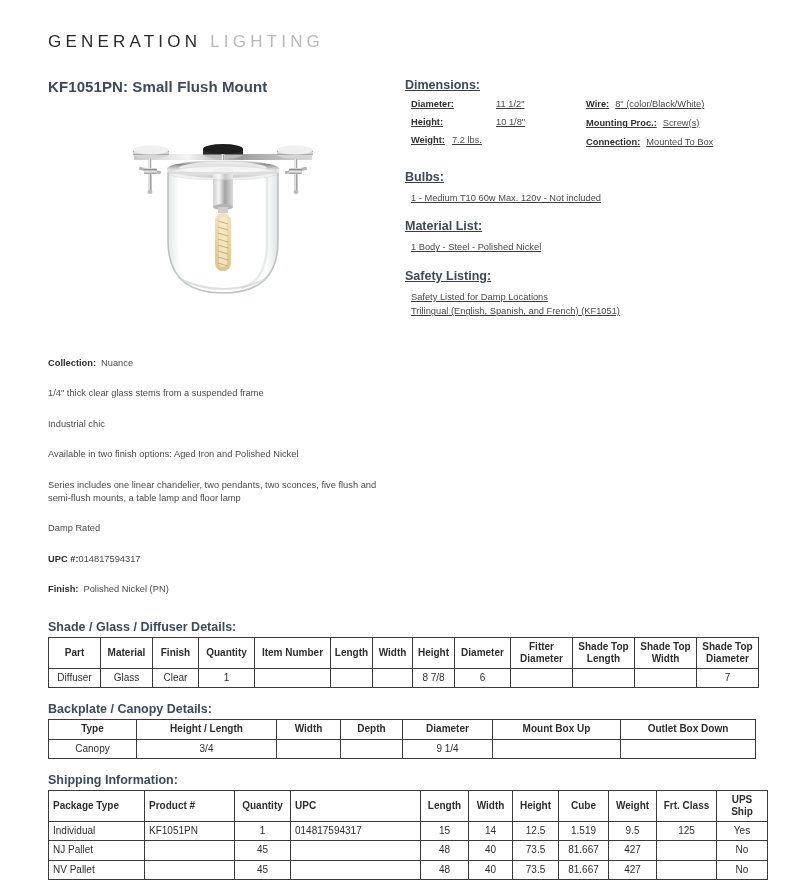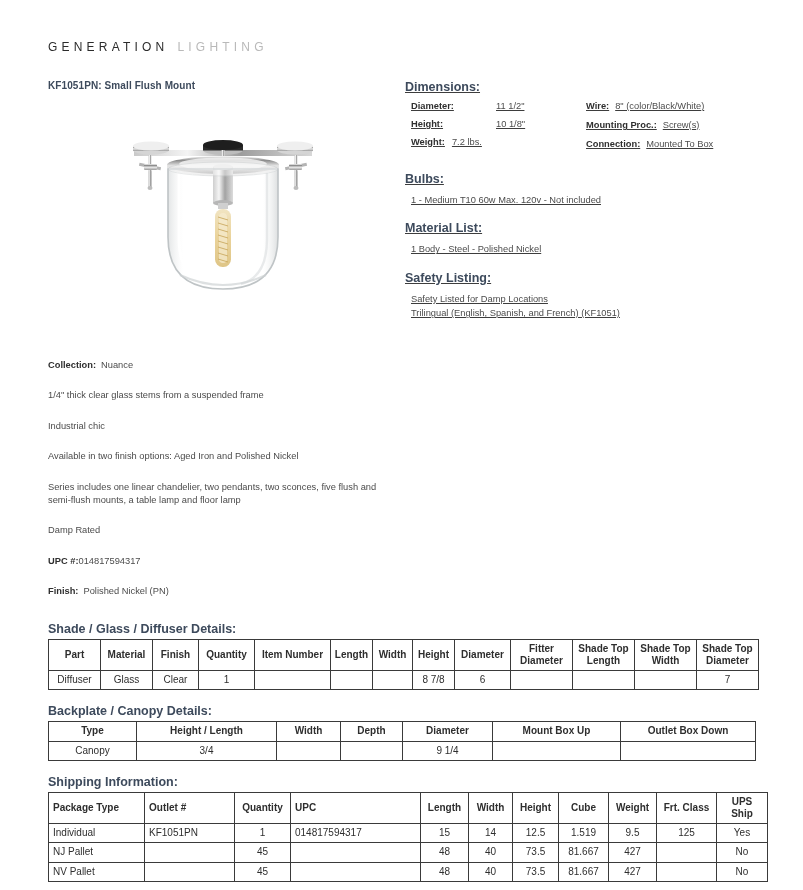--- a/index.html
+++ b/index.html
@@ -8,31 +8,31 @@
     width: 803px;
     height: 890px;
     background: #ffffff;
     font-family: "Liberation Sans", sans-serif;
     color: #3d3d3d;
     overflow: hidden;
   }
   .page { position: relative; width: 803px; height: 890px; padding: 0 48px; }
 
   
-  .brand { padding-top: 40px; font-size: 12px; letter-spacing: 4.2px; }
+  .brand { padding-top: 32px; font-size: 17px; letter-spacing: 4.2px; }
   .brand .b1 { color: #2b2b2b; font-weight: 400; }
   .brand .b2 { color: #b9b9b9; font-weight: 400; margin-left: 9px; }
 
   
   .cols { display: flex; margin-top: 26px; }
   .col-left { width: 350px; flex: none; }
   .col-right { flex: 1; padding-left: 7px; text-decoration: underline; }
 
   .prod-title {
-    font-size: 10px; font-weight: bold; color: #3d4a5c;
+    font-size: 15px; font-weight: bold; color: #3d4a5c;
     letter-spacing: .1px;
   }
 
   
   .fixture-wrap { margin-top: 26px; display: flex; justify-content: center; }
 
   
   .sec-head {
     font-size: 12.5px; font-weight: bold; color: #3d4a5c;
     margin: 0 0 7px 0;
@@ -351,21 +351,21 @@
           <col style="width:44px">
           <col style="width:46px">
           <col style="width:50px">
         <col style="width:48px">
           <col style="width:60px">
           <col style="width:51px">
       </colgroup>
       <thead>
           <tr>
             <th class="l">Package Type</th>
-            <th class="l">Outlet #</th>
+            <th class="l">Product #</th>
             <th>Quantity</th>
             <th class="l">UPC</th>
             <th>Length</th>
             <th>Width</th>
             <th>Height</th>
             <th>Cube</th>
             <th>Weight</th>
             <th>Frt. Class</th>
             <th>UPS Ship</th>
           </tr>

